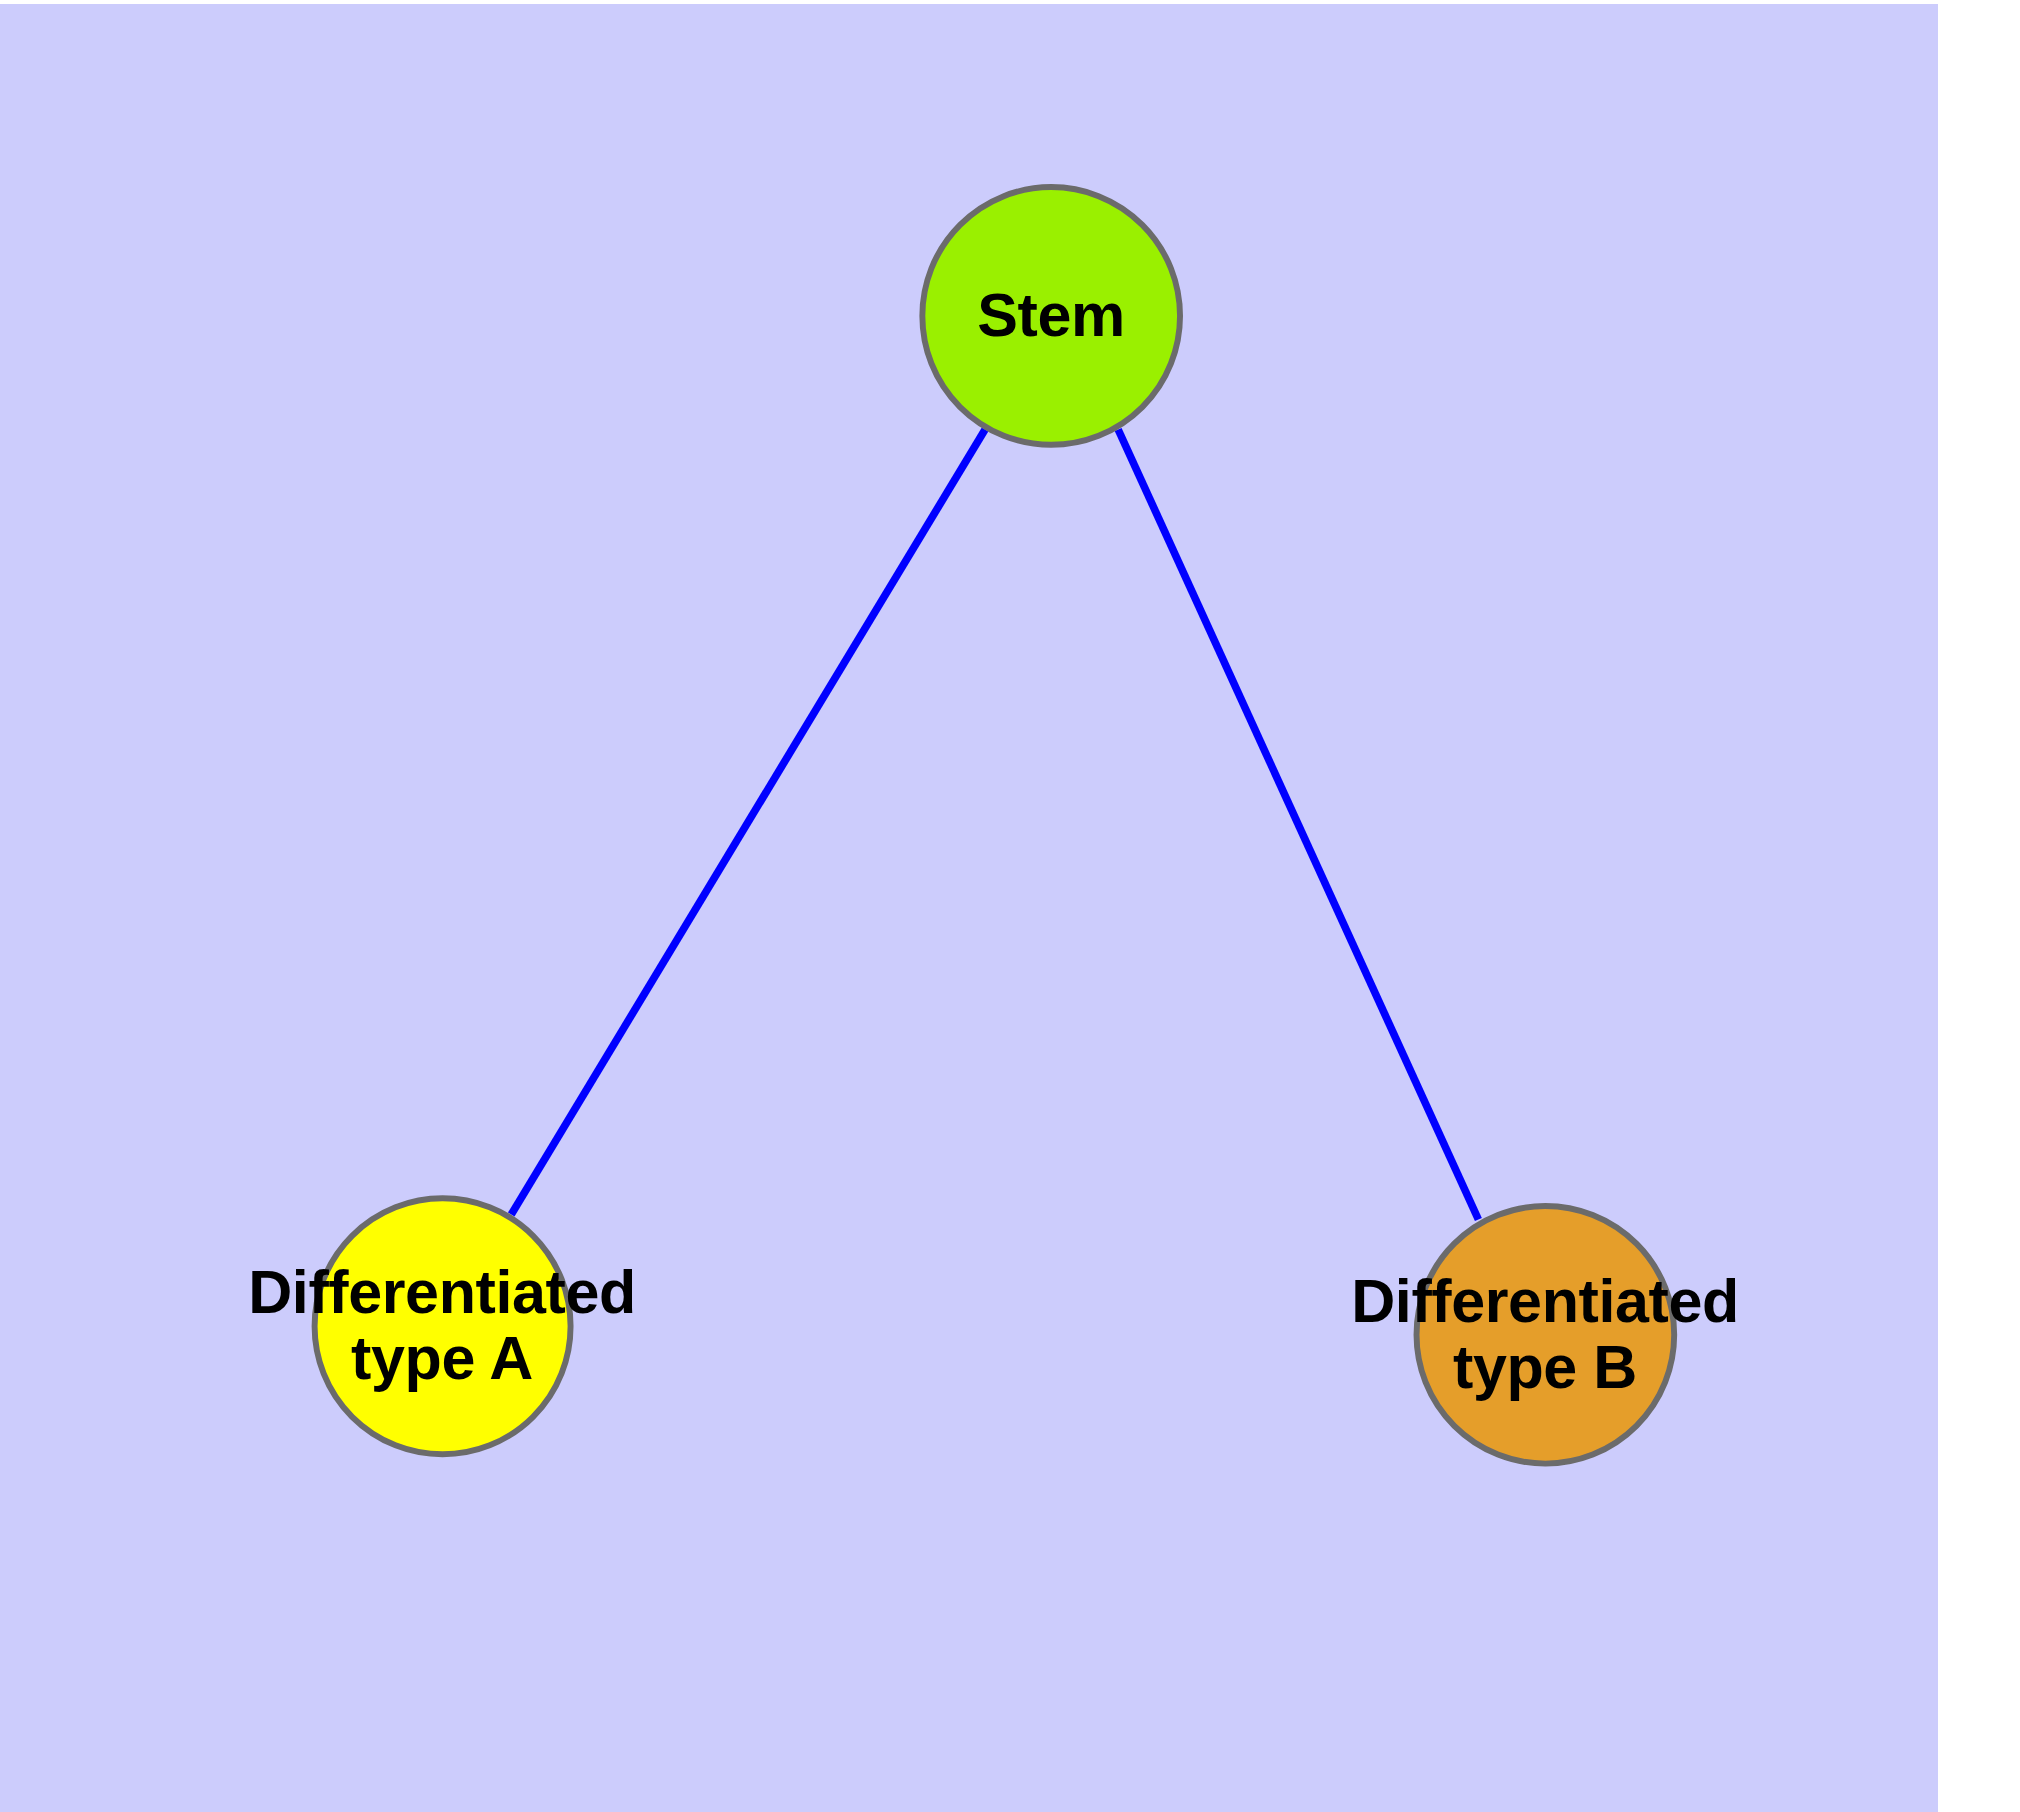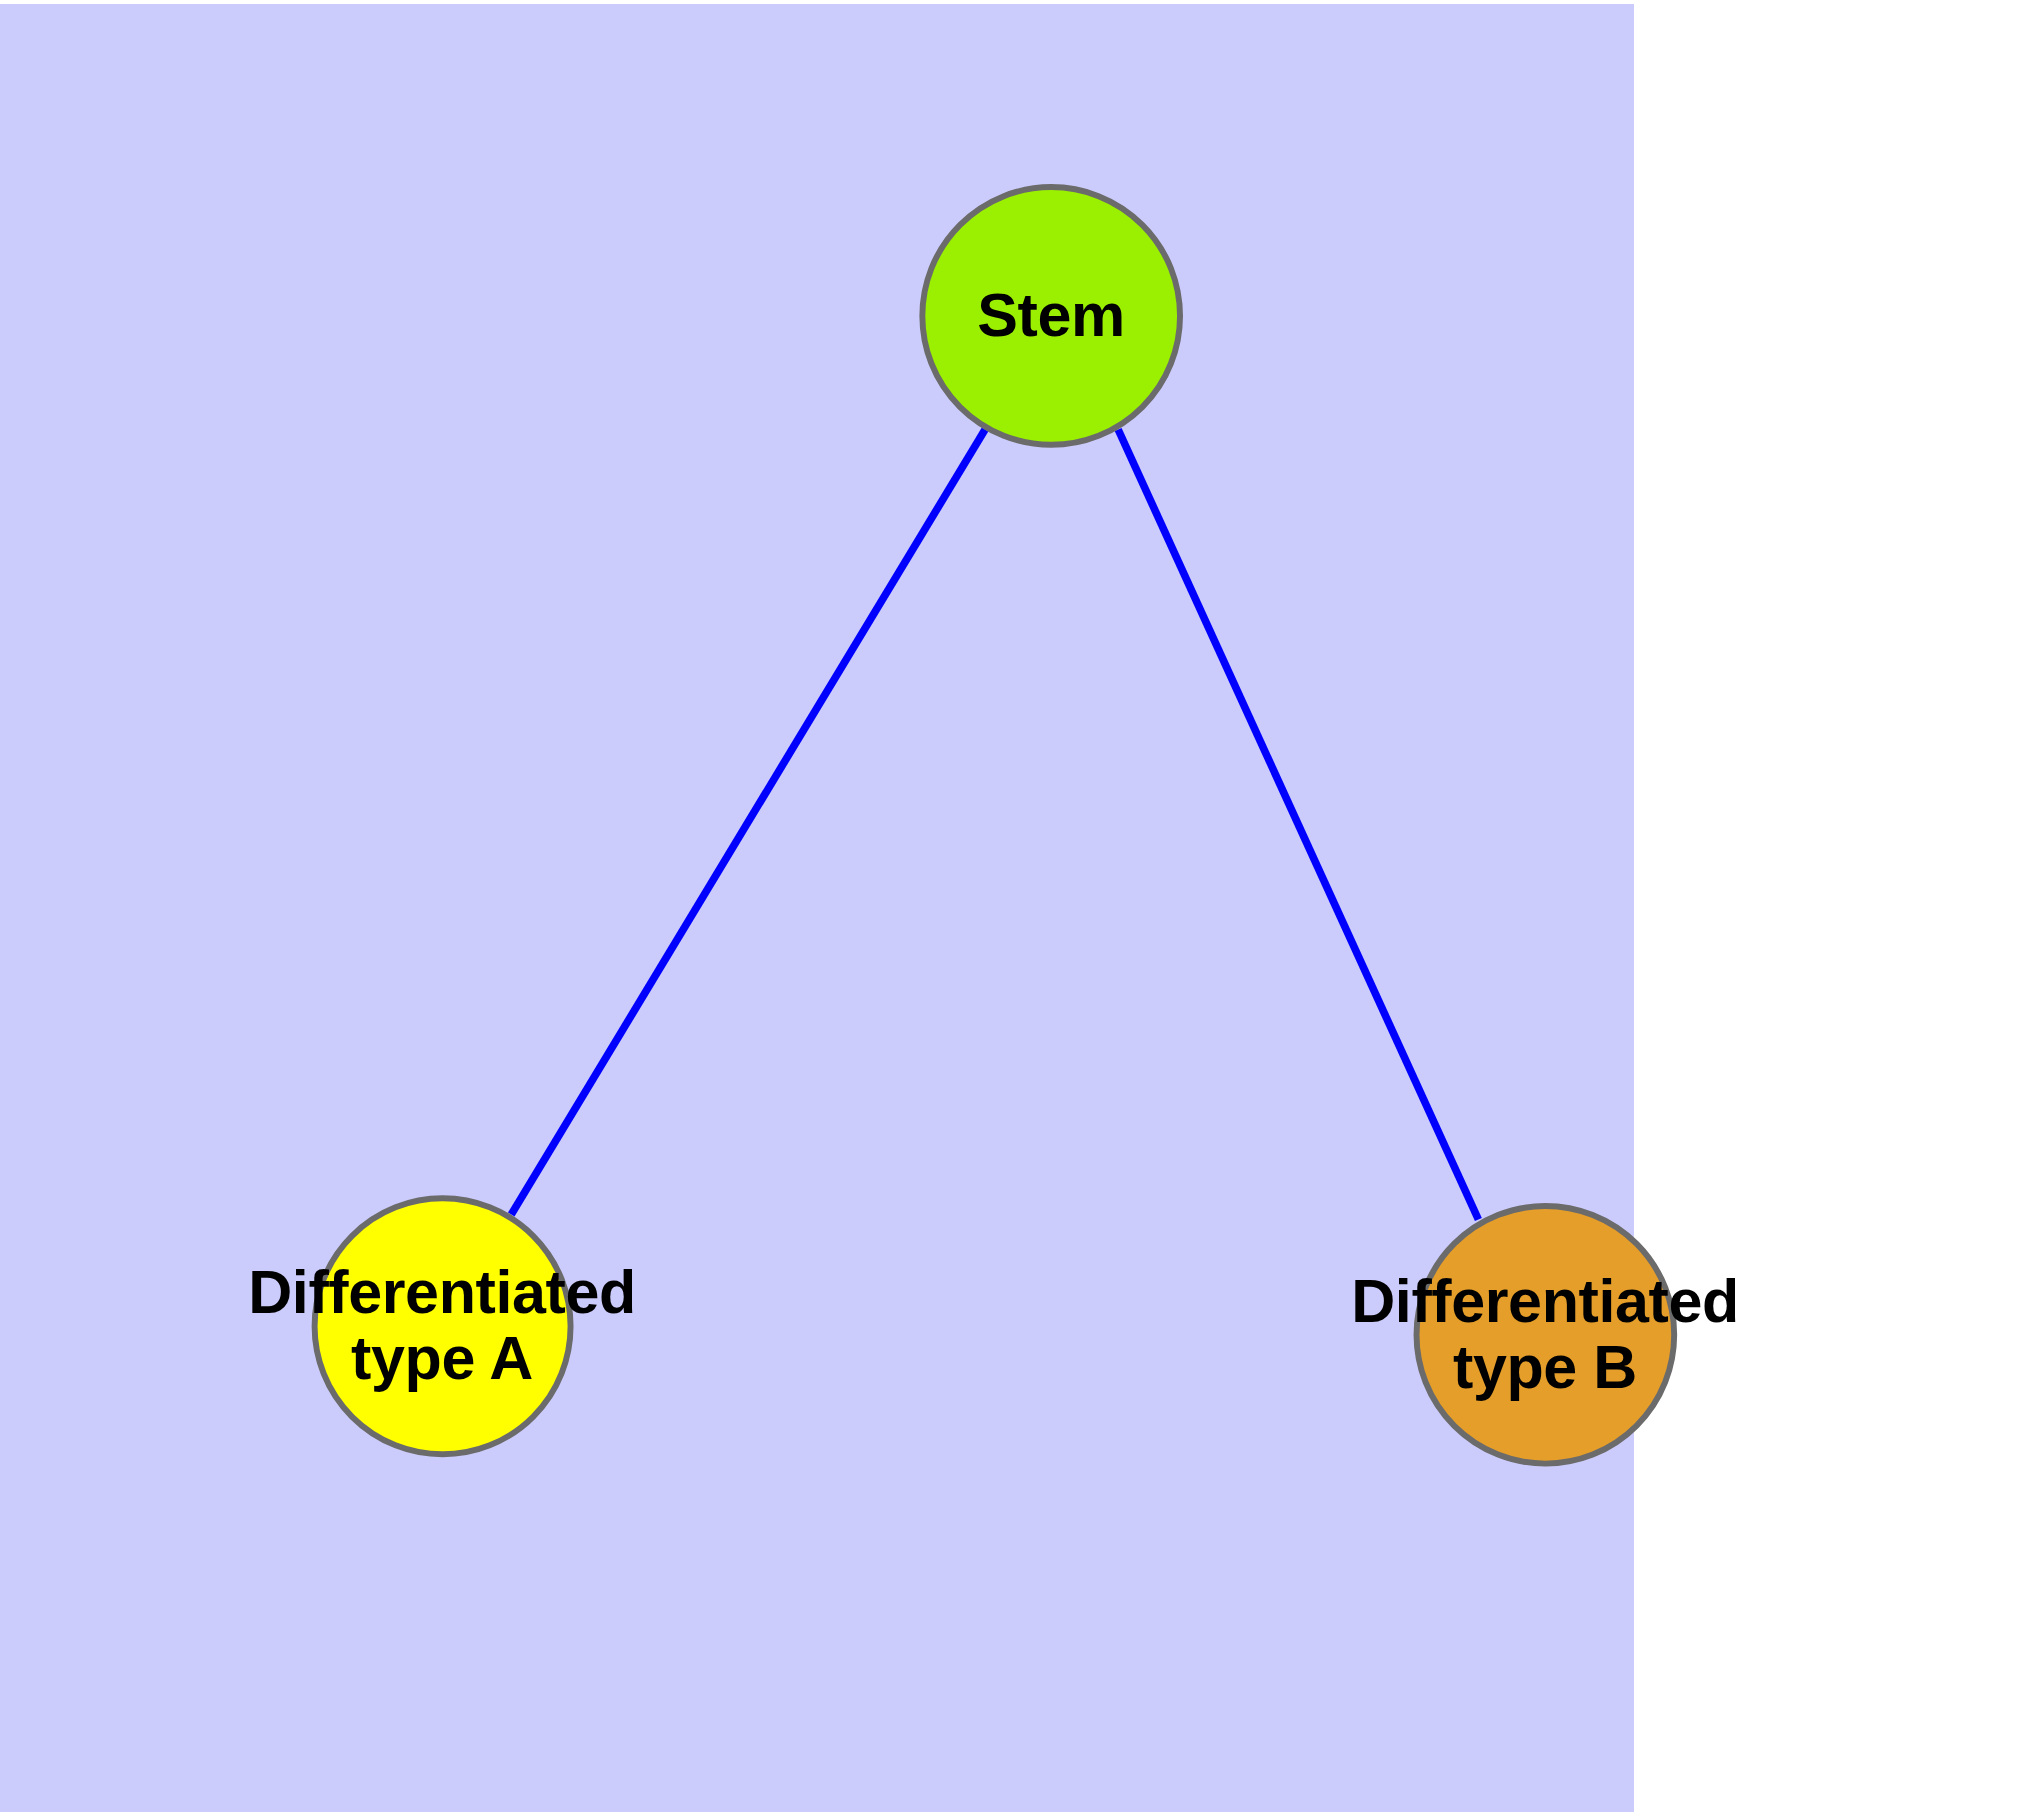--- a/index.html
+++ b/index.html
@@ -13,21 +13,21 @@
     width: 2021px;
     height: 1812px;
     background: #ffffff;
     overflow: hidden;
     font-family: "Liberation Sans", "DejaVu Sans", sans-serif;
   }
   #plot-area {
     position: absolute;
     left: 0;
     top: 4.2px;
-    width: 1634px;
+    width: 1938px;
     height: 1808px;
     background: #ccccfc;
   }
   #graph-svg {
     position: absolute;
     left: 0;
     top: 0;
     width: 2021px;
     height: 1808px;
     display: block;

